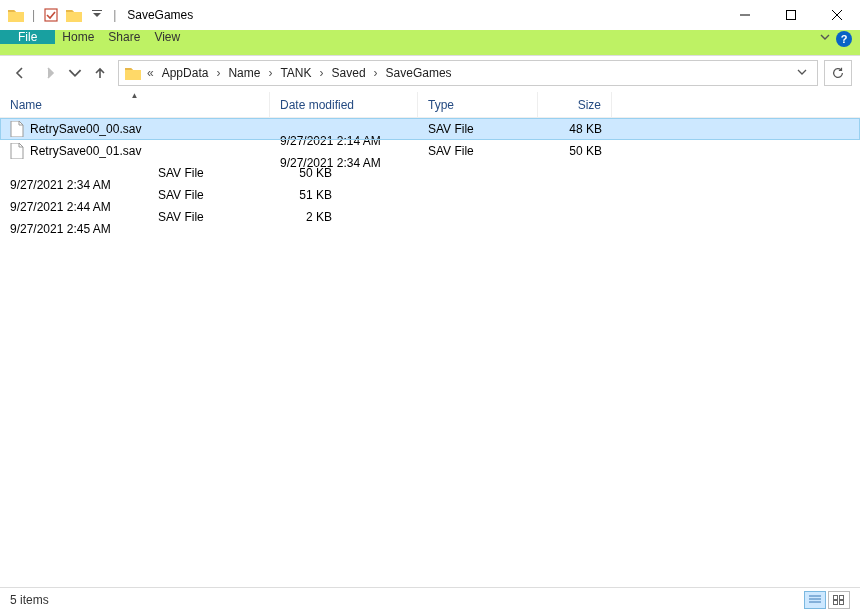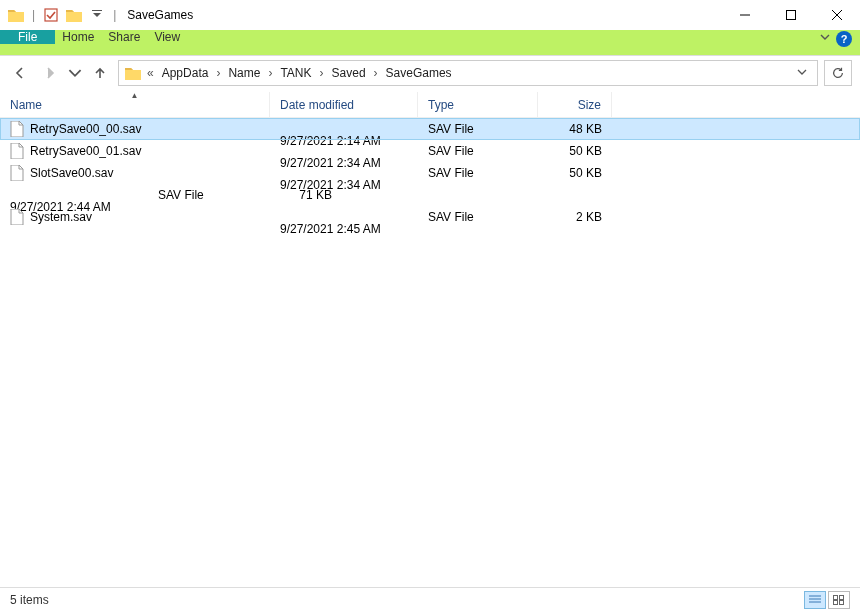--- a/index.html
+++ b/index.html
@@ -216,44 +216,30 @@
           <path d="M1 0 L9 0 L13 4 L13 16 L1 16 Z" fill="#fff" stroke="#999" stroke-width="1"></path>
           <path d="M9 0 L9 4 L13 4" fill="none" stroke="#999" stroke-width="1"></path>
         </svg>
         <span>RetrySave00_01.sav</span>
       </div>
       <div class="cell date">9/27/2021 2:34 AM</div>
       <div class="cell type">SAV File</div>
       <div class="cell size">50 KB</div>
     </div>
     <div class="file-row">
-      <div class="cell name">
-        <svg class="file-ico" viewBox="0 0 14 16">
-          <path d="M1 0 L9 0 L13 4 L13 16 L1 16 Z" fill="#fff" stroke="#999" stroke-width="1"></path>
-          <path d="M9 0 L9 4 L13 4" fill="none" stroke="#999" stroke-width="1"></path>
-        </svg>
-        <span>SlotSave00.sav</span>
-      </div>
       <div class="cell date">9/27/2021 2:34 AM</div>
       <div class="cell type">SAV File</div>
       <div class="cell size">50 KB</div>
     </div>
     <div class="file-row">
       <div class="cell date">9/27/2021 2:44 AM</div>
       <div class="cell type">SAV File</div>
-      <div class="cell size">71 KB</div>
-    </div>
-    <div class="file-row">
-      <div class="cell name">
-        <svg class="file-ico" viewBox="0 0 14 16">
-          <path d="M1 0 L9 0 L13 4 L13 16 L1 16 Z" fill="#fff" stroke="#999" stroke-width="1"></path>
-          <path d="M9 0 L9 4 L13 4" fill="none" stroke="#999" stroke-width="1"></path>
-        </svg>
-        <span>System.sav</span>
-      </div>
+      <div class="cell size">51 KB</div>
+    </div>
+    <div class="file-row">
       <div class="cell date">9/27/2021 2:45 AM</div>
       <div class="cell type">SAV File</div>
       <div class="cell size">2 KB</div>
     </div>
   </div>
 
 <div class="status">
   <span>5 items</span>
   <div class="status-right">
     <div class="view-btn active">

